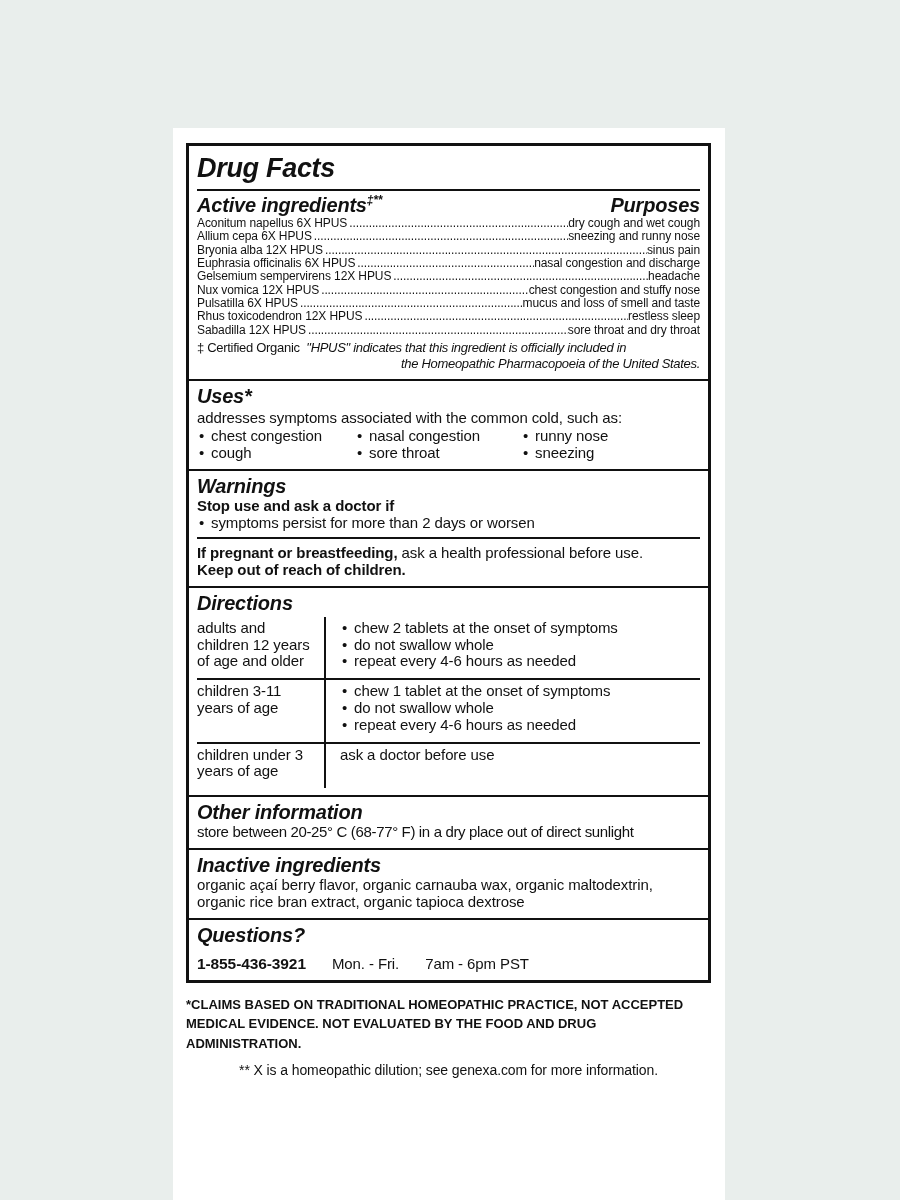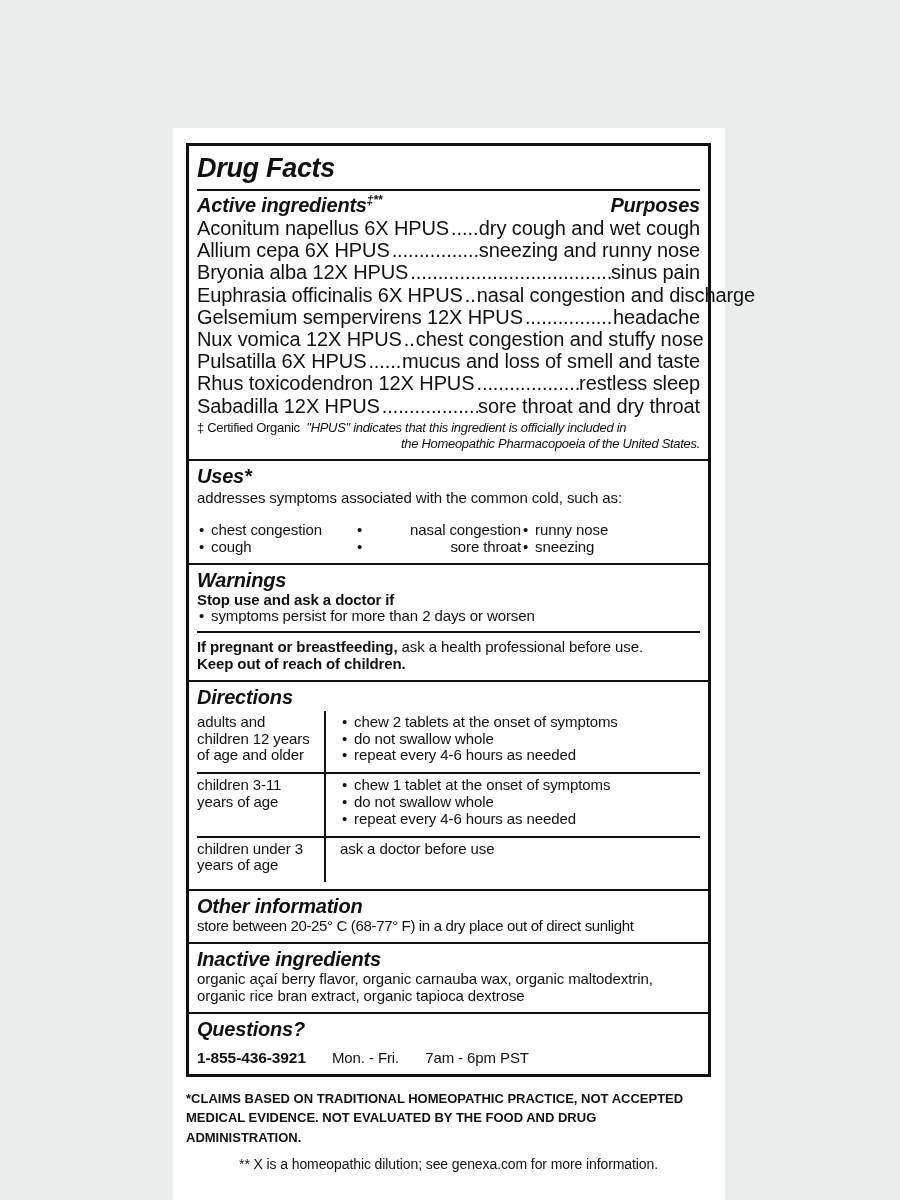--- a/index.html
+++ b/index.html
@@ -19,33 +19,33 @@
   .facts-box{border:3px solid #111;}
   .section{padding:4px 8px 7px 8px;border-top:2px solid #111;}
   .section.first{border-top:none;padding-top:7px;padding-bottom:3px;}
   .df-title{font-size:27px;font-weight:bold;font-style:italic;letter-spacing:-0.3px;}
   .rule{height:2px;background:#111;margin-top:5px;}
   .subrule{height:2px;background:#111;margin:6px 0;}
   .sec-head{font-size:20px;font-weight:bold;font-style:italic;letter-spacing:-0.2px;line-height:1.15;}
   .sec-head sup{font-size:12px;font-weight:bold;}
   .head-row{display:flex;justify-content:space-between;align-items:baseline;}
   .body-text{font-size:15px;line-height:1.12;letter-spacing:-0.1px;}
-  .ing-row{display:flex;align-items:flex-start;font-size:20px;line-height:1.11;letter-spacing:-0.1px;}
+  .ing-row{display:flex;align-items:flex-start;font-size:12px;line-height:1.11;letter-spacing:-0.1px;}
   .ing,.purp{white-space:nowrap;}
   .dots{flex:1;overflow:hidden;white-space:nowrap;padding:0 2px;min-width:10px;}
   .dots::before{content:"..........................................................................................................................";}
   .footnote{font-size:13px;letter-spacing:-0.3px;margin-top:3px;line-height:1.25;}
   .fn-line1{white-space:nowrap;display:block;}
   .fn-italic{font-style:italic;}
   .fn-line2{display:block;text-align:right;font-style:italic;}
   .b{position:relative;padding-left:14px;}
   .b::before{content:"\2022";position:absolute;left:2px;}
-  .uses-cols{display:flex;margin-top:15px;}
+  .uses-cols{display:flex;margin-top:1px;}
   .uses-col1{width:158px;}
-  .uses-col2{width:166px;text-align:right;}
+  .uses-col2{width:166px;}
   .uses-col3{flex:1;}
   .bold{font-weight:bold;}
   .warn-keep{font-weight:bold;}
   .dir-body{position:relative;margin-top:2px;}
   .dir-body::before{content:"";position:absolute;left:127px;top:0;bottom:0;width:2px;background:#111;}
   .dir-row{display:flex;}
   .dir-left{width:120px;flex:none;padding:3px 4px 8px 0;}
   .dir-right{flex:1;padding:3px 0 8px 19px;}
   .dir-divider{height:2px;background:#111;}
   .nowrap{white-space:nowrap;}

